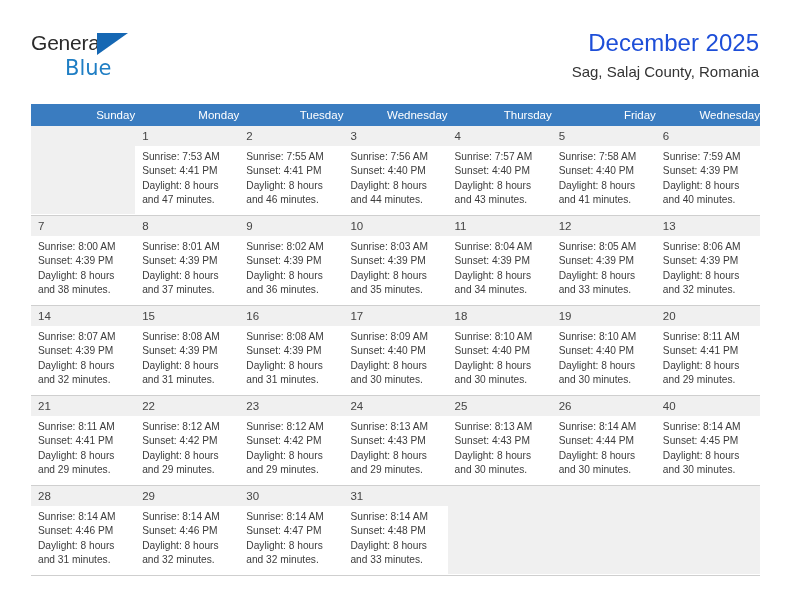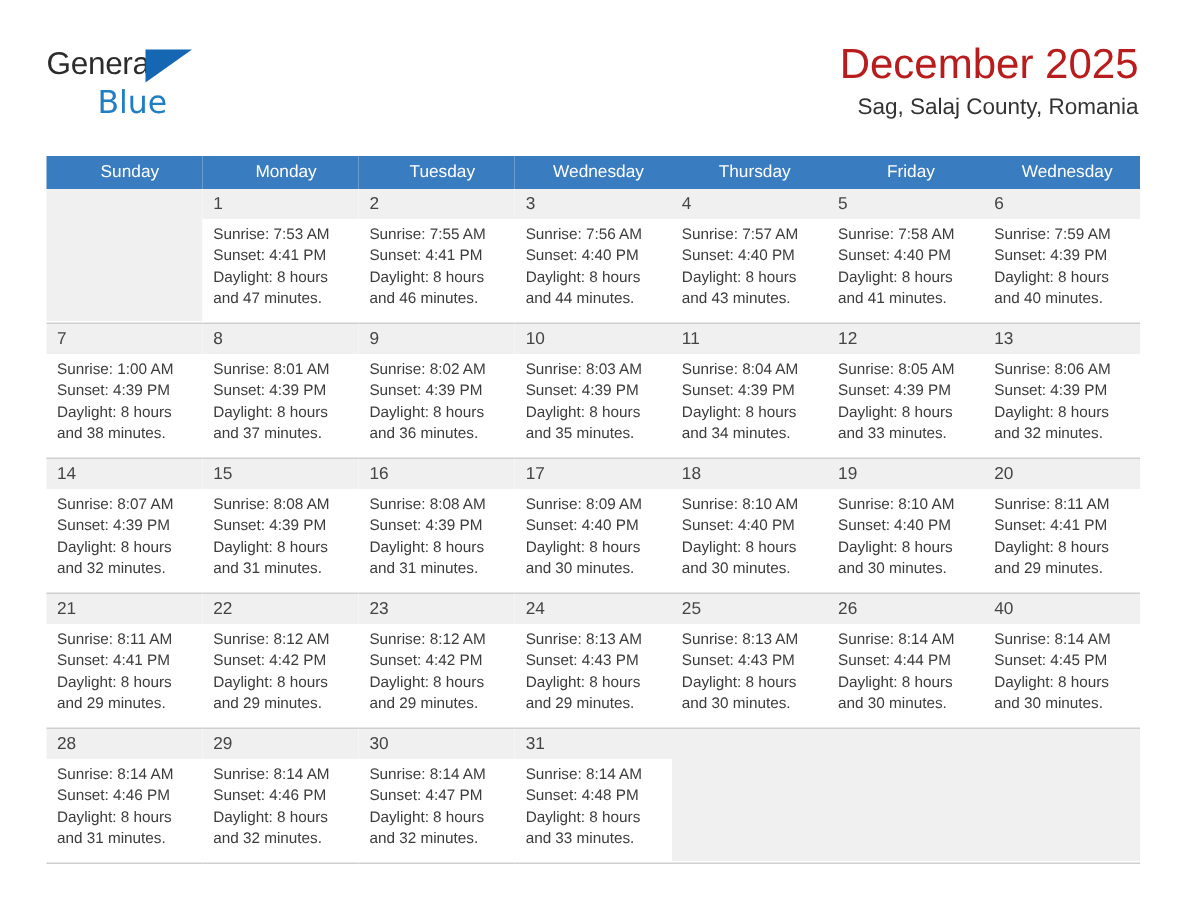--- a/index.html
+++ b/index.html
@@ -64,23 +64,23 @@
     font-family: "DejaVu Sans", sans-serif;
     line-height: 26px;
   }
   .title-block {
     position: absolute;
     right: 0;
     top: 0;
     text-align: right;
   }
   .cal-title {
-    font-size: 28px;
+    font-size: 24px;
     font-weight: normal;
-    color: #b91c1c;
+    color: #1d4ed8;
     line-height: 34px;
     white-space: nowrap;
   }
   .cal-subtitle {
     font-size: 15px;
     color: #333333;
     line-height: 22px;
     margin-top: 1px;
     white-space: nowrap;
   }
@@ -92,21 +92,21 @@
     top: 104px;
     width: 729px;
     border-collapse: collapse;
     table-layout: fixed;
   }
   .calendar th {
     background: #3a7cc0;
     color: #ffffff;
     font-size: 11.5px;
     font-weight: normal;
-    text-align: center;
+    text-align: right;
     padding: 5px 0 5px 7px;
     height: 11px;
     border: none;
   }
   .calendar td {
     vertical-align: top;
     padding: 0;
     height: 88px;
     border-bottom: 1px solid #ffffff;
   }
@@ -252,21 +252,21 @@
           <td></td>
           <td></td>
           <td></td>
           <td></td>
         </tr>
         <tr>
           <td>
             <div class="cell-inner cell-filled">
               <div class="daynum">7</div>
               <div class="details">
-                <div>Sunrise: 1:00 AM</div>
+                <div>Sunrise: 8:00 AM</div>
                 <div>Sunset: 4:39 PM</div>
                 <div>Daylight: 8 hours</div>
                 <div>and 38 minutes.</div>
               </div>
             </div>
           </td>
           <td>
             <div class="cell-inner cell-filled">
               <div class="daynum">8</div>
               <div class="details">

